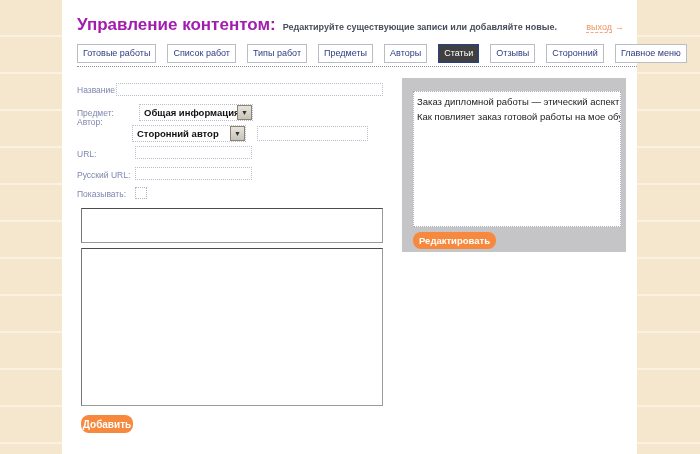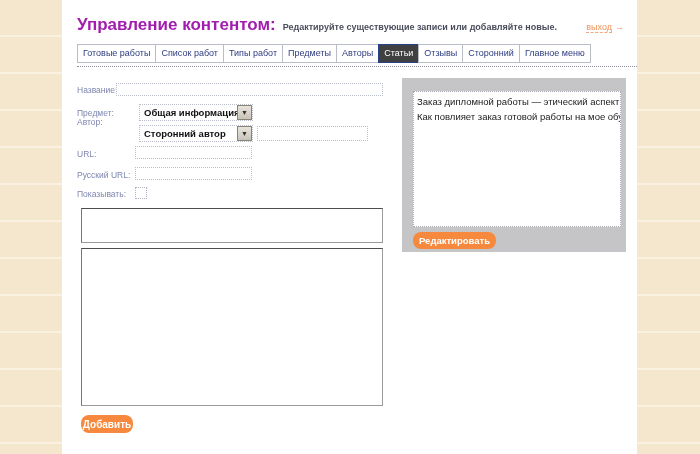--- a/index.html
+++ b/index.html
@@ -17,21 +17,21 @@
   .header { display:flex; align-items:baseline; padding:15px 13px 0 15px; }
   .title { color:#a21caf; font-size:17px; font-weight:bold; letter-spacing:0; }
   .subtitle { color:#4A4E5C; font-size:9px; font-weight:bold; margin-left:7px; }
   .logout { margin-left:auto; font-size:9px; font-weight:normal; color:#F0935C; cursor:pointer; white-space:nowrap; }
   .logout .lbl { border-bottom:1px dashed #F0A87E; }
   .logout .arr { margin-left:3px; }
   
   .tabbar {
     margin:9px 0 0 15px; width:calc(100% - 15px);
     border-bottom:1px dotted #8A8F9A; padding-bottom:3px;
-    display:flex; align-items:stretch;
+    display:flex; align-items:stretch;gap:12px;
   }
   .tab {
     font-size:9px; color:#2D3B80; background:#FFFFFF;
     border:1px solid #B9BDC6; padding:3px 5px 4px 5px; margin-left:-1px;
     white-space:nowrap; cursor:pointer;
   }
   .tab:first-child { margin-left:0; }
   .tab.active { background:#404040; border-color:#26408C; color:#FFFFFF; }
   
   .flabel { position:absolute; left:15px; font-size:8.5px; color:#7D86AF; }
@@ -107,21 +107,21 @@
 
     <span class="flabel" style="top:108px;">Предмет:</span>
     <div class="sel" style="left:77px; top:104px;">
       <span class="val">Общая информация</span>
       <span class="btn">
           <span>▼</span>
         </span>
     </div>
 
     <span class="flabel" style="top:117px;">Автор:</span>
-    <div class="sel" style="left:77px; top:125px;">
+    <div class="sel" style="left:70px; top:125px;">
       <span class="val">Сторонний автор</span>
       <span class="btn">
           <span>▼</span>
         </span>
     </div>
     <input class="ti" style="left: 195px; top: 126px; width: 111px; height: 15px;" value="">
 
     <span class="flabel" style="top:149px;">URL:</span>
     <input class="ti" style="left: 73px; top: 146px; width: 117px;" value="">
 

